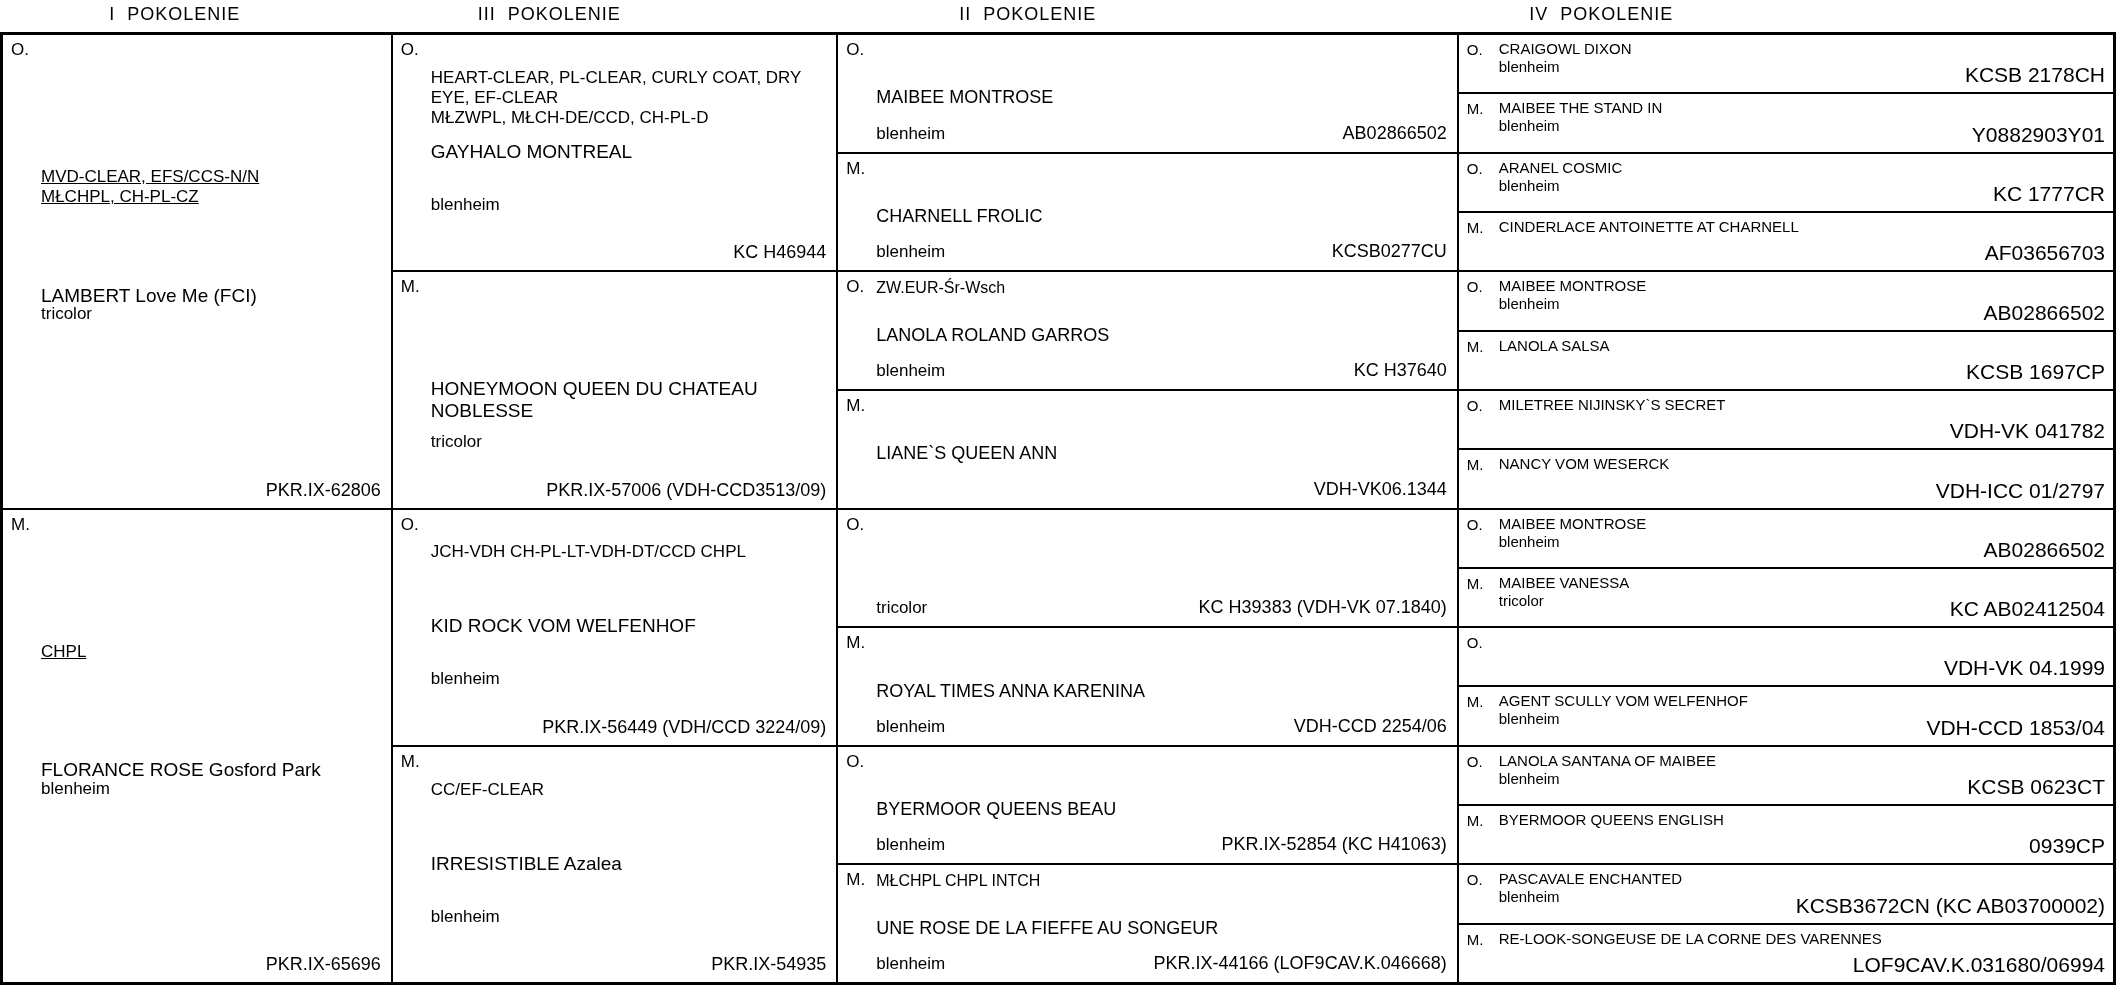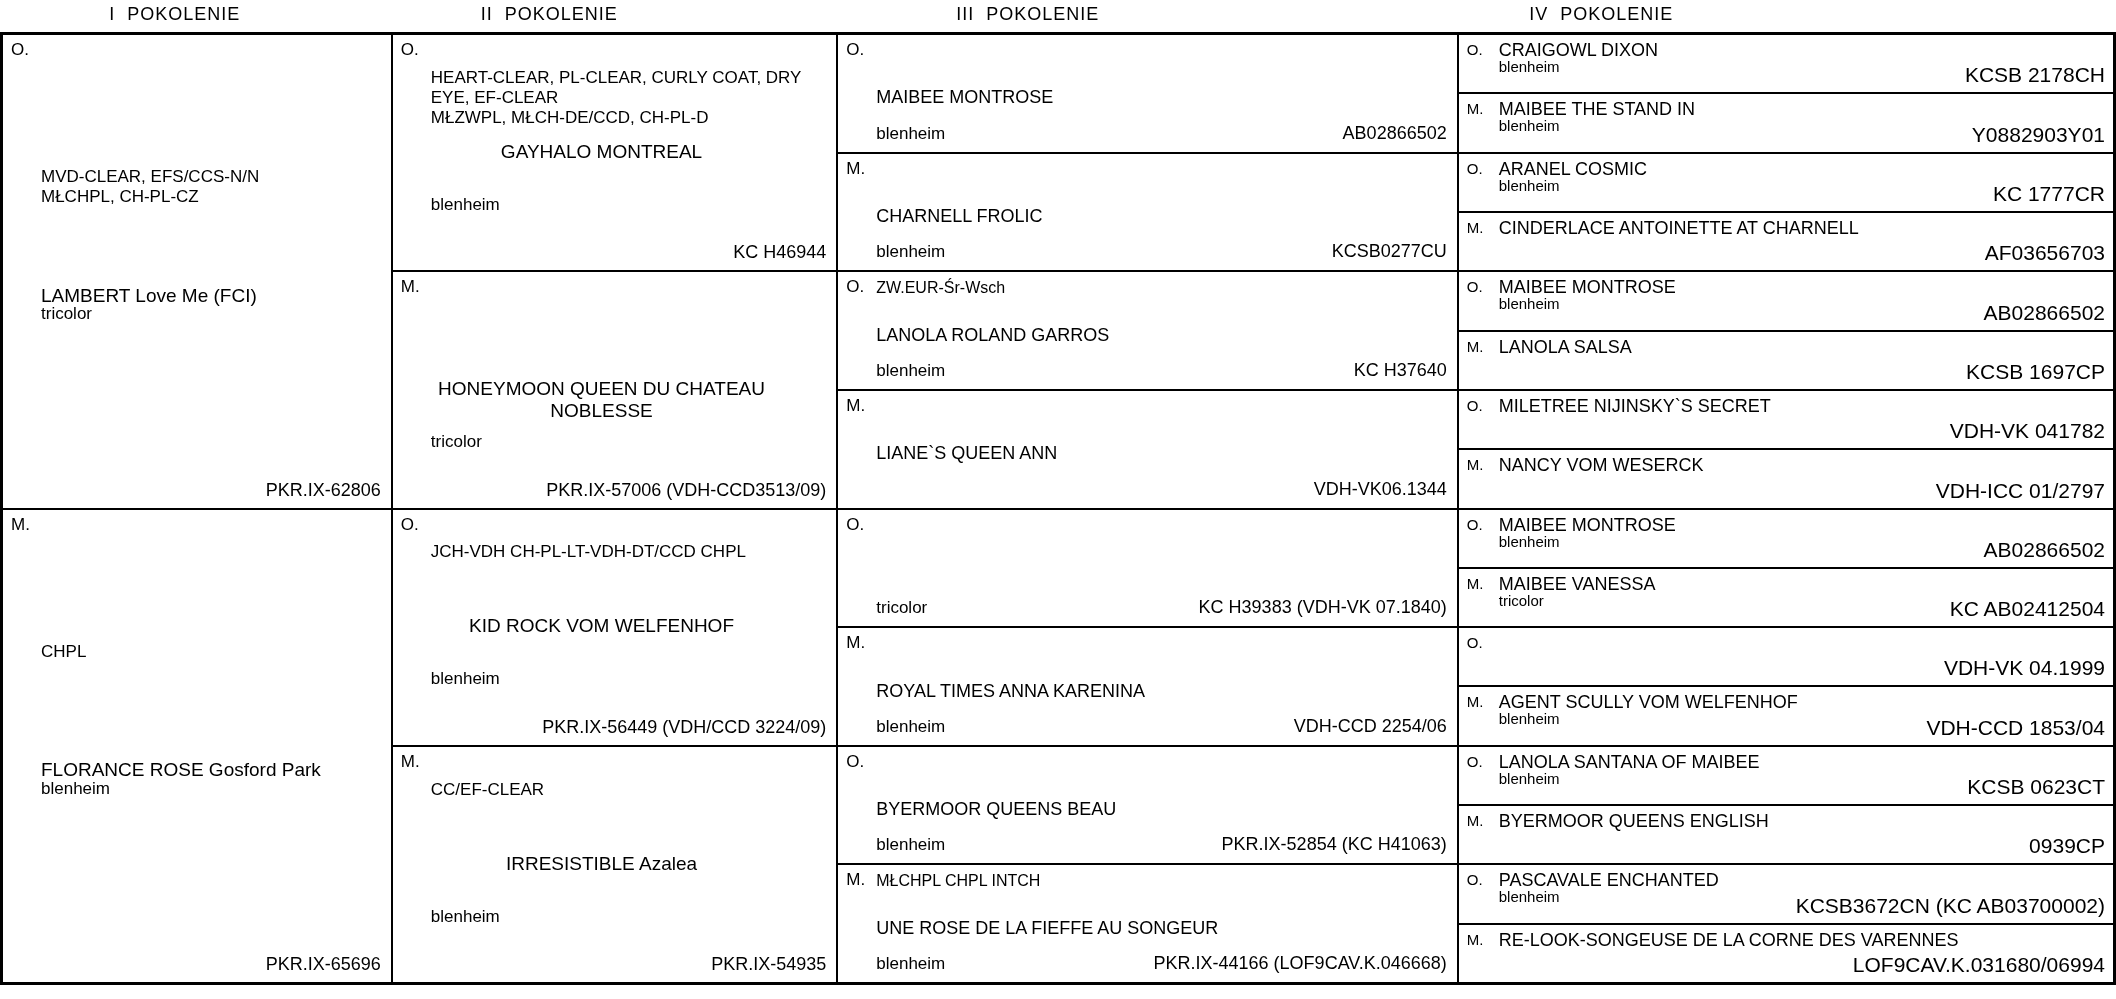--- a/index.html
+++ b/index.html
@@ -22,45 +22,45 @@
   .cell { background:#fff; position:relative; overflow:hidden; }
   .role { position:absolute; top:5px; left:8px; font-size:17px; }
   .reg  { position:absolute; bottom:7px; right:10px; font-size:18px; white-space:nowrap; }
   .titles {
     position:absolute; left:38px; right:18px; font-size:17px;
     white-space:pre-line; line-height:1.18;
   }
   .name  { position:absolute; left:38px; font-size:19px; line-height:1.15; }
   .color { position:absolute; left:38px; font-size:17px; }
   
-  .g1 .titles { top:28%; }
+  .g1 .titles { top:28%;text-decoration:underline; }
   .g1 .name   { top:44%; right:60px;margin-top:42px; }
   .g1 .color  { top:57%; }
   
   .g2 .titles { top:14%; }
-  .g2 .name   { top:45%; right:64px;text-align:center; }
+  .g2 .name   { top:45%; right:64px; }
   .g2 .color  { top:68%; }
   
   .g3 .g3title { position:absolute; top:7px; left:38px; font-size:16px; }
   .g3 .name    { top:45%; right:25px; font-size:18px; }
   .g3 .color   { position:absolute; bottom:8px; top:auto; left:38px; }
   .g3 .reg     { bottom:8px; }
   
   .g4 .role  { font-size:15px; top:6px; }
-  .g4 .name  { top:5px; left:40px; right:12px; font-size:18px; }
+  .g4 .name  { top:5px; left:40px; right:12px; font-size:15px; }
   .g4 .color { top:23px; left:40px; font-size:15px; }
   .g4 .reg   { bottom:5px; right:8px; font-size:21px; }
 </style>
 </head>
 <body>
 
 <div class="header">
   <div class="htitle">I  POKOLENIE</div>
+  <div class="htitle">III  POKOLENIE</div>
   <div class="htitle">II  POKOLENIE</div>
-  <div class="htitle">III  POKOLENIE</div>
   <div class="htitle">IV  POKOLENIE</div>
 </div>
 
 <div class="table">
 
   <div class="cell g1" style="grid-column:1;grid-row:1 / span 8">
     <div class="role">O.</div>
     <div class="titles">MVD-CLEAR, EFS/CCS-N/N
 MŁCHPL, CH-PL-CZ</div>
     <div class="name">LAMBERT Love Me (FCI)</div>

